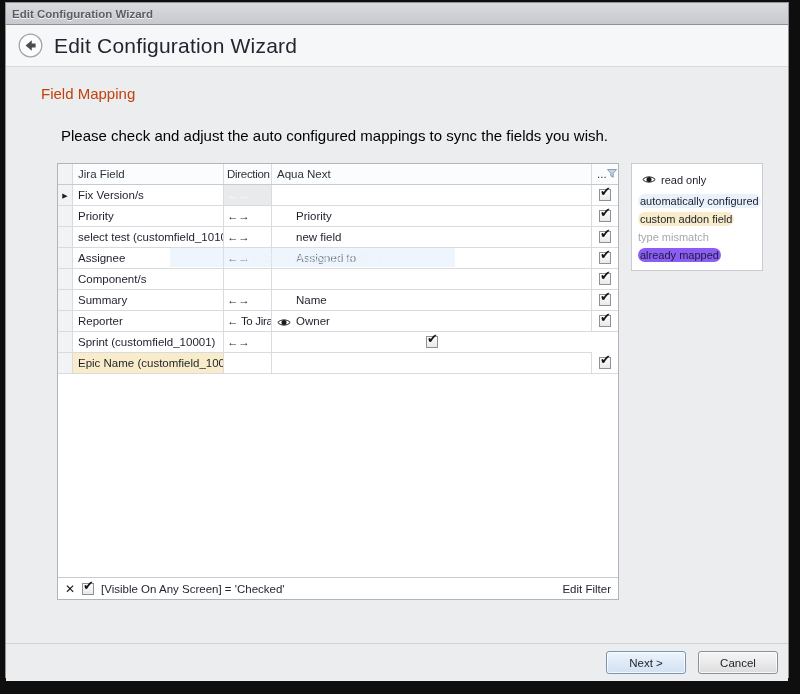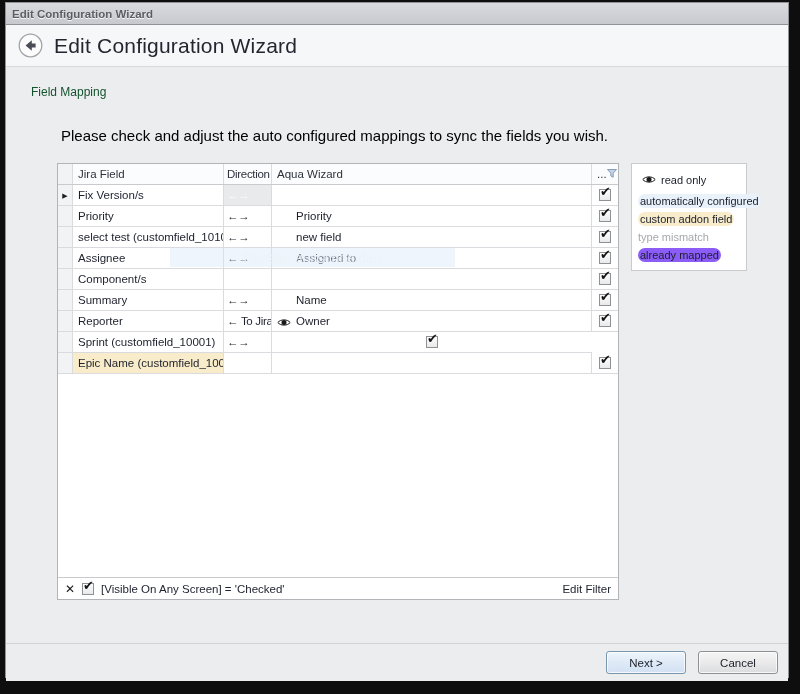--- a/index.html
+++ b/index.html
@@ -12,21 +12,21 @@
 
       background:linear-gradient(#d9dbdf,#c7c9ce);border-bottom:1px solid #8f9196;
       display:flex;align-items:center;padding-left:6px;}
   .titlebar-text{font-size:11.5px;font-weight:700;color:#5a5d63;text-shadow:0 1px 0 rgba(255,255,255,.85);}
   
   .appheader{position:absolute;left:0;top:22px;width:100%;height:42px;background:#f6f7f9;
       border-bottom:1px solid #d8d9dc;display:flex;align-items:center;}
   .backbtn{width:25px;height:25px;margin-left:12px;cursor:pointer;flex:0 0 auto;}
   .apptitle{margin-left:11px;font-size:21px;color:#23262f;letter-spacing:.2px;}
   
-  .sectitle{position:absolute;left:25px;top:82px;font-size:12px;color:#14532d;}
+  .sectitle{position:absolute;left:35px;top:82px;font-size:15px;color:#c2410c;}
   .instruction{position:absolute;left:55px;top:124px;font-size:15px;color:#000000;}
   
   .grid{position:absolute;left:51px;top:160px;width:562px;height:437px;background:#fff;
       border:1px solid #b2b4b8;display:flex;flex-direction:column;font-size:11.5px;color:#1d212c;}
   .ghead,.grow{display:grid;grid-template-columns:15px 151px 48px 320px 1fr;height:21px;flex:0 0 21px;}
   .ghead{background:#fbfcfd;border-bottom:1px solid #c8cacd;color:#2e323c;}
   .gc{border-right:1px solid #dadbde;display:flex;align-items:center;padding:0 5px;
       white-space:nowrap;overflow:hidden;height:100%;}
   .gc:last-child{border-right:none;}
   .grow .gc{border-bottom:1px solid #dadbde;}
@@ -41,21 +41,21 @@
   .cb{position:relative;width:12px;height:12px;border:1px solid #8f9195;
       background:linear-gradient(#fdfdfe,#e8e9eb);display:inline-block;flex:0 0 auto;}
   .cb.checked::after{content:"✔";position:absolute;left:0;top:-6px;font-size:13px;font-weight:700;color:#141414;}
   .gempty{flex:1 1 auto;background:#fff;}
   .gfilter{flex:0 0 22px;border-top:1px solid #c8cacd;background:#fff;display:flex;
       align-items:center;gap:7px;padding:0 7px;font-size:11.5px;color:#1d212c;}
   .xclose{font-weight:700;font-size:12px;color:#15161a;cursor:pointer;line-height:1;}
   .editfilter{margin-left:auto;cursor:pointer;}
   .hdr-dots-cell{display:flex;justify-content:space-between;align-items:center;padding:0 3px 0 5px;}
   
-  .legend{position:absolute;left:625px;top:160px;width:116px;background:#fff;
+  .legend{position:absolute;left:625px;top:160px;width:132px;background:#fff;
       border:1px solid #c9cbcf;padding:7px 5px 6px 6px;font-size:11px;color:#1a1f2b;line-height:18px;}
   .legend-item{white-space:nowrap;}
   .legend-item .tag{padding:1px 2px;border-radius:7px;}
   .legend-first{display:flex;align-items:center;gap:5px;padding-left:4px;margin-bottom:3px;}
   .tag-blue{background:#e9f1fb;}
   .tag-yellow{background:#f9ecca;}
   .txt-gray{color:#a6a8ac;}
   .tag-pink{background:#8b5cf6;}
   
   .watermark{position:absolute;left:164px;top:245px;width:285px;height:19px;
@@ -92,21 +92,21 @@
     </div>
 
     <div class="sectitle">Field Mapping</div>
     <div class="instruction">Please check and adjust the auto configured mappings to sync the fields you wish.</div>
 
     <div class="grid">
       <div class="ghead">
         <div class="gc gsel"></div>
         <div class="gc">Jira Field</div>
         <div class="gc gdir">Direction</div>
-        <div class="gc" style="padding-left:5px;">Aqua Wizard</div>
+        <div class="gc" style="padding-left:5px;">Aqua Next</div>
         <div class="gc hdr-dots-cell">
           <span>...</span>
           <span>
             <svg width="10" height="9" viewBox="0 0 10 9">
               <path d="M0.5 0.5 H9.5 L6.2 4.2 V8.2 L3.8 7 V4.2 Z" fill="#c3d2e4" stroke="#8096b3" stroke-width="0.9"></path>
             </svg>
           </span>
         </div>
       </div>
 

